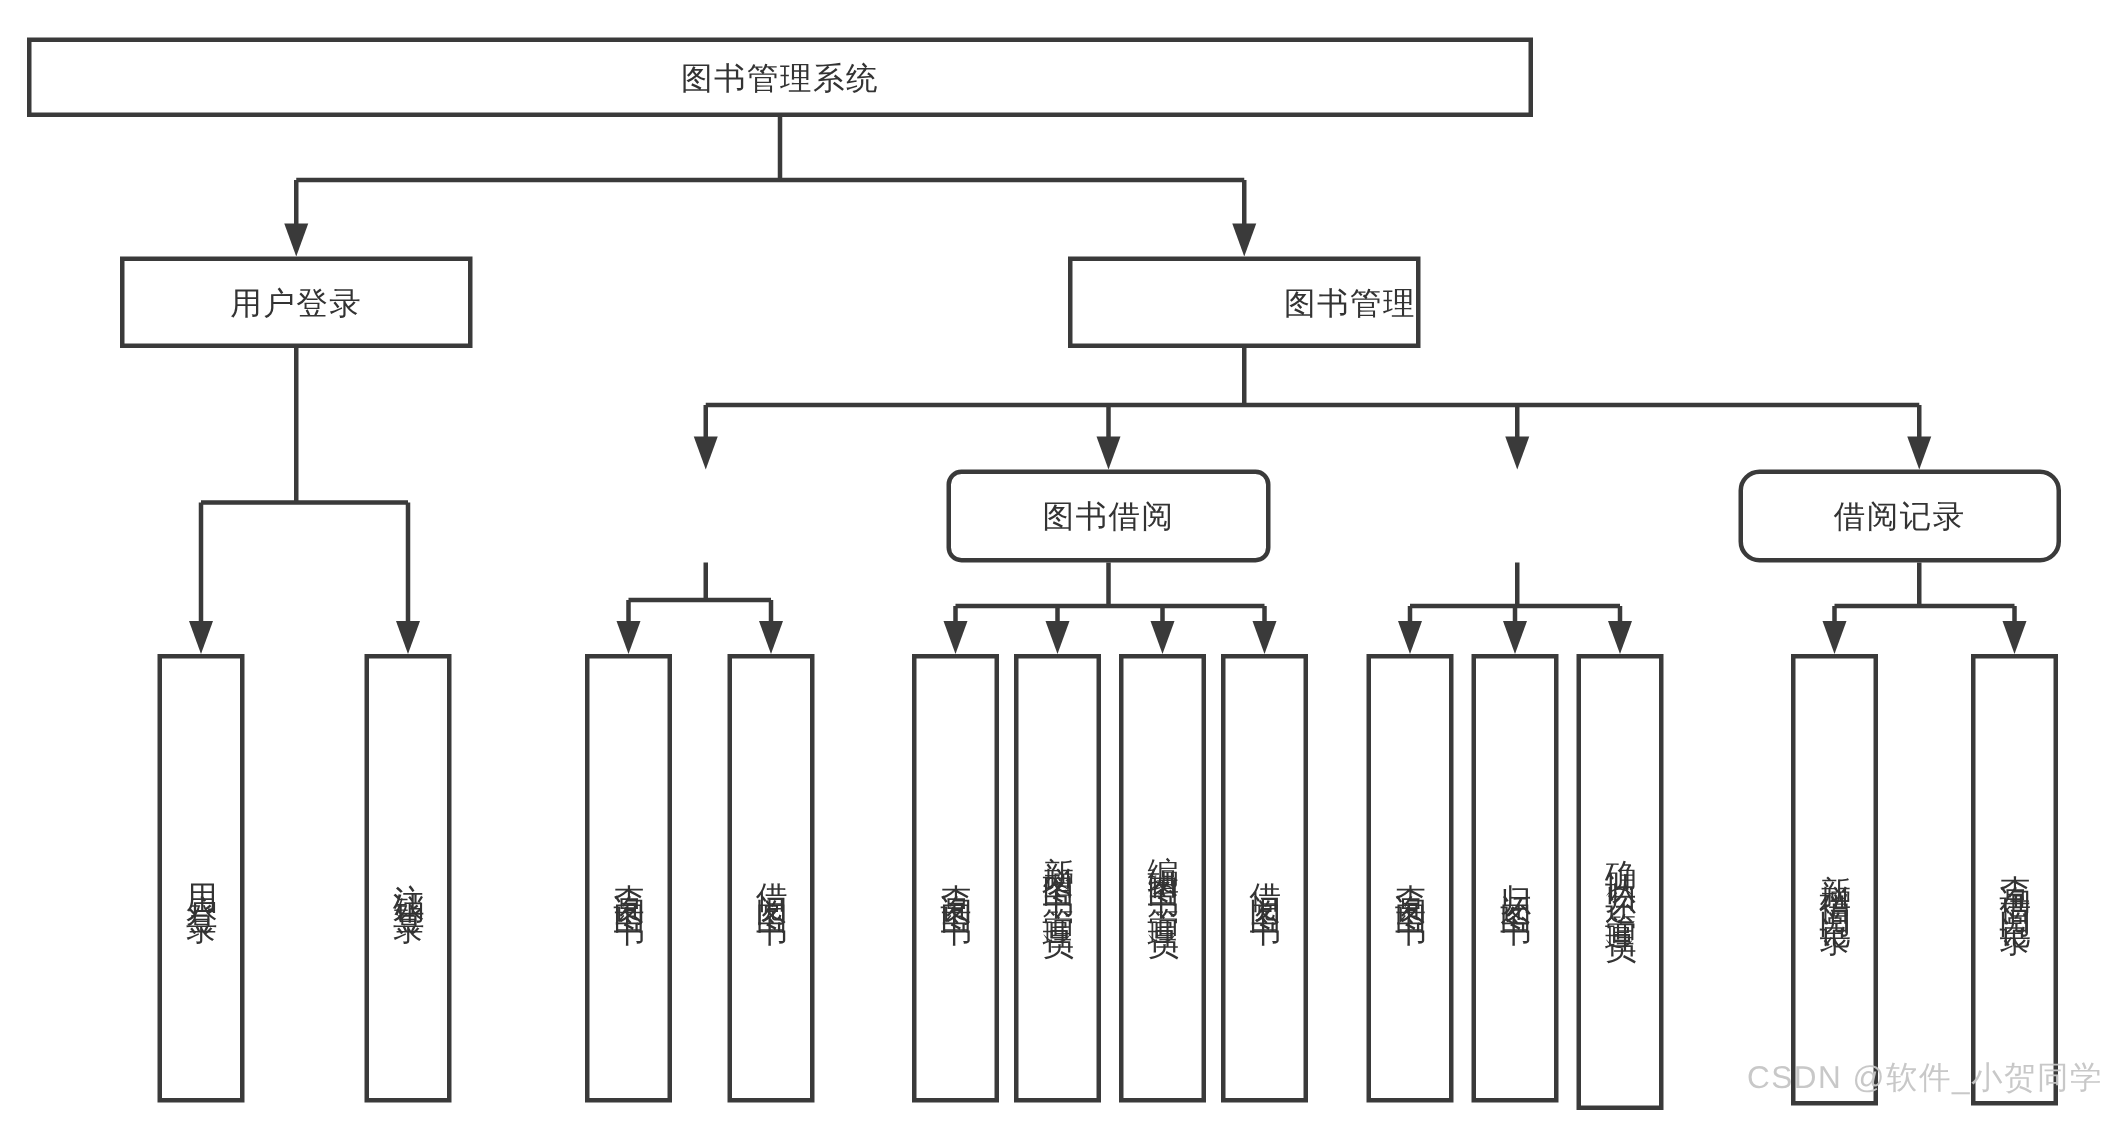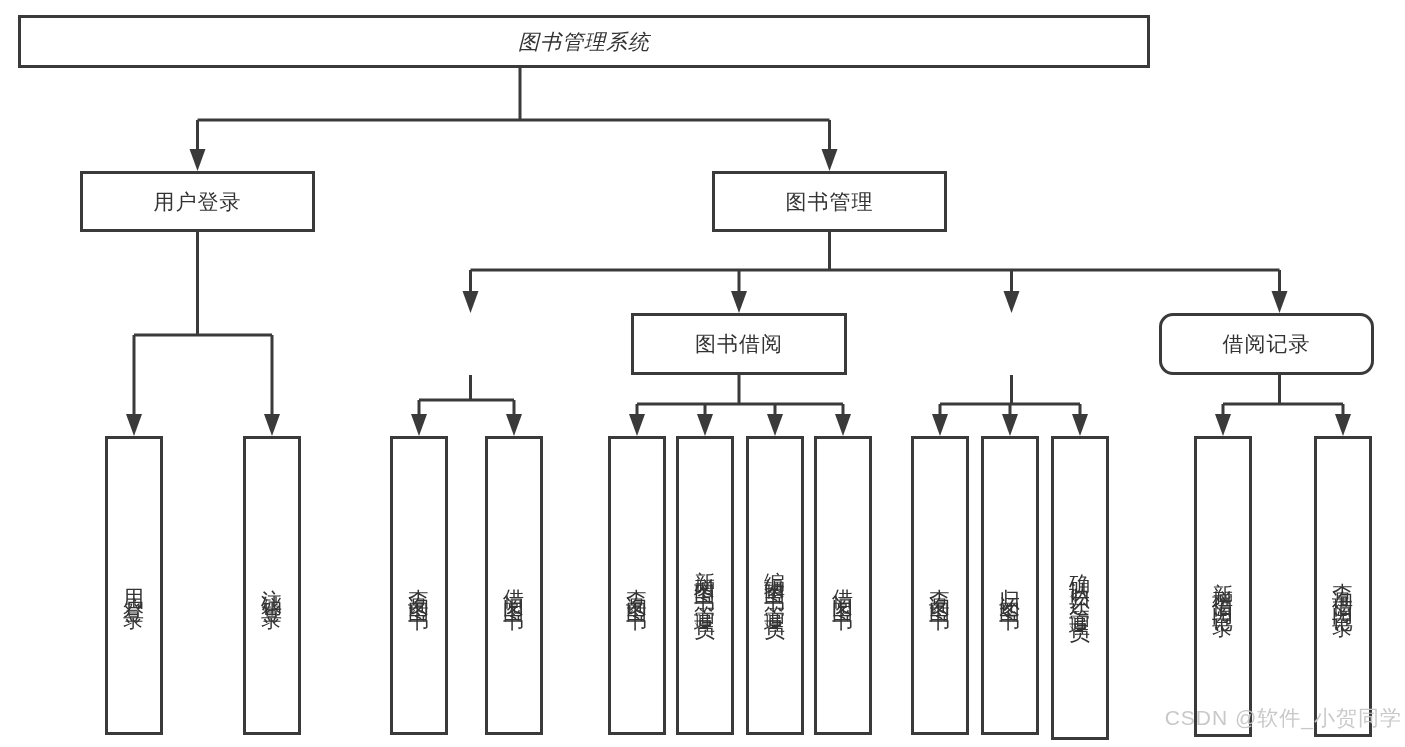--- a/index.html
+++ b/index.html
@@ -108,32 +108,32 @@
       <polygon points="767,414 783,414 775,436"></polygon>
       <polygon points="835,414 851,414 843,436"></polygon>
       <polygon points="932,414 948,414 940,436"></polygon>
       <polygon points="1002,414 1018,414 1010,436"></polygon>
       <polygon points="1072,414 1088,414 1080,436"></polygon>
       <polygon points="1215,414 1231,414 1223,436"></polygon>
       <polygon points="1335,414 1351,414 1343,436"></polygon>
     </g>
   </svg>
 
-  <div class="node" style="left:18px; top:15px; width:1132px; height:53px;font-style:italic;">
+  <div class="node" style="left:18px; top:25px; width:1004px; height:53px;">
     <span>图书管理系统</span>
   </div>
 
   <div class="node" style="left:80px; top:171px; width:235px; height:61px;">
     <span>用户登录</span>
   </div>
-  <div class="node" style="left:712px; top:171px; width:235px; height:61px;">
+  <div class="node" style="left:712px; top:171px; width:235px; height:61px;justify-content:flex-end;">
     <span>图书管理</span>
   </div>
 
-  <div class="node" style="left:631px; top:313px; width:216px; height:62px;">
+  <div class="node" style="left:631px; top:313px; width:216px; height:62px;border-radius:10px;">
     <span>图书借阅</span>
   </div>
   <div class="node" style="left:1159px; top:313px; width:215px; height:62px;border-radius:14px;">
     <span>借阅记录</span>
   </div>
 
   <div class="node" style="left:105px; top:436px; width:58px; height:299px;">
     <span class="vtxt">用户登录</span>
   </div>
   <div class="node" style="left:243px; top:436px; width:58px; height:299px;">

